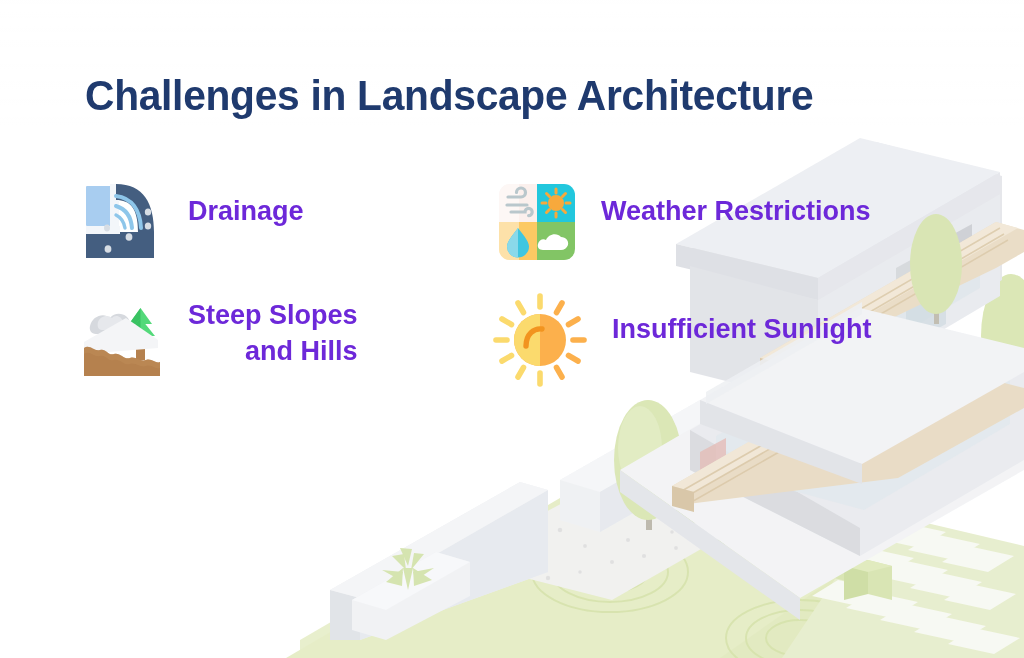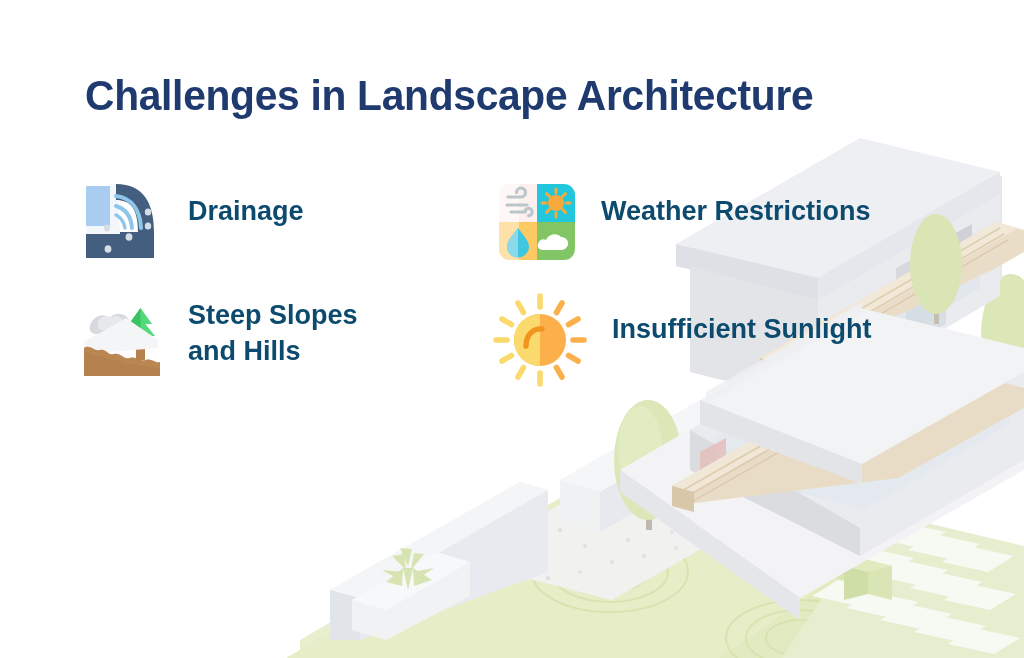--- a/index.html
+++ b/index.html
@@ -21,21 +21,21 @@
   #bg-illustration{
     position:absolute;
     left:0;top:0;
     width:1024px;height:658px;
     pointer-events:none;
   }
 
   
   #content{
     position:absolute;inset:0;
-    width:1024px;height:652px;
+    width:1024px;height:652px;text-align:right;
   }
 
   #page-title{
     position:absolute;
     left:85px;top:72px;
     font-size:42px;
     font-weight:bold;
     color:#1f3a6e;
     letter-spacing:-0.3px;
     white-space:nowrap;
@@ -50,21 +50,21 @@
     align-items:flex-start;
   }
   .challenge-icon{
     width:84px;height:84px;
     flex:0 0 84px;
     display:block;
   }
   .challenge-label{
     font-size:27px;
     font-weight:bold;
-    color:#0c4a6e;
+    color:#6d28d9;
     line-height:1.33;
     white-space:pre-line;
     padding-left:22px;
     padding-top:6px;
   }
 
   
   #item-drainage      {left:82px; top:180px;}
   #item-slopes        {left:82px; top:296px;}
   #item-growing       {left:82px; top:432px;}

